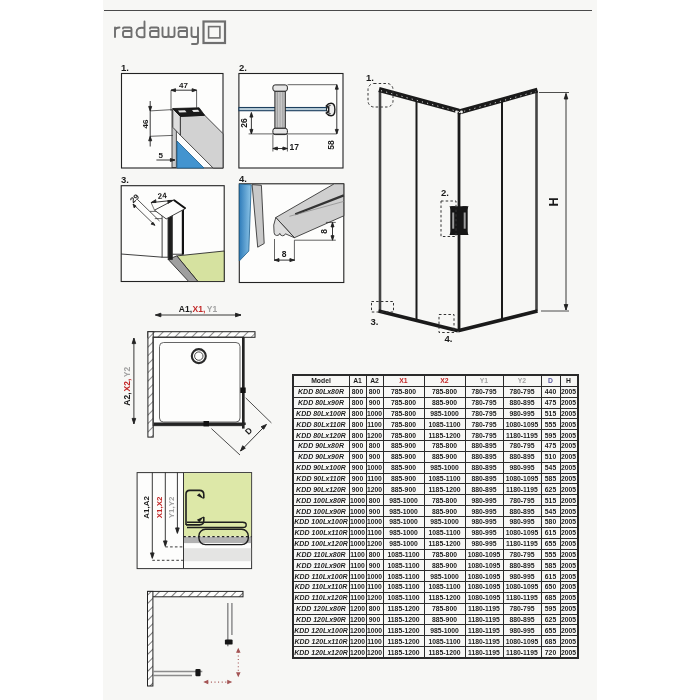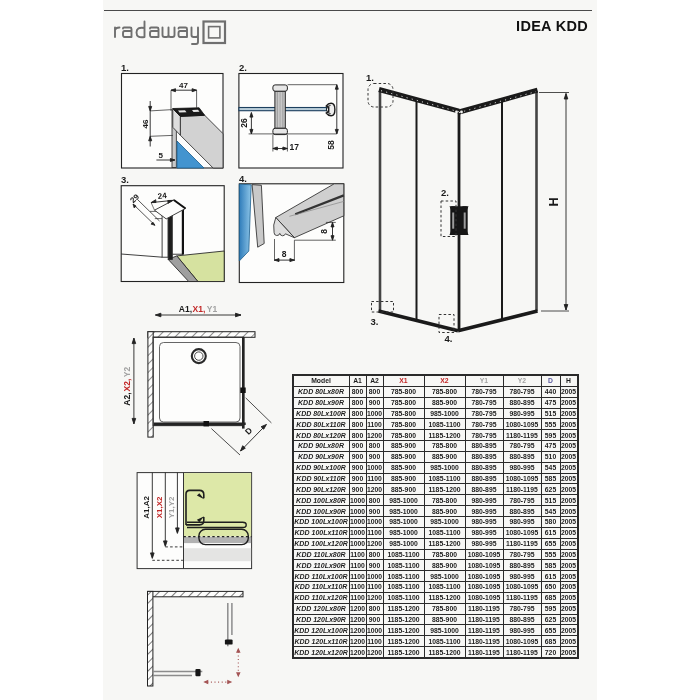--- a/index.html
+++ b/index.html
@@ -29,21 +29,20 @@
   <path d="M52.5,9.5 V17 q0,2 2,2 h2 q2,0 2,-2 V9.5 M58.5,9.5 V17 q0,2 2,2 h2 q2,0 2,-2 V9.5"></path>
   <path d="M68.5,10.5 q0,-1 1,-1 h6 q1.5,0 1.5,1.5 v8 M77,13 h-7 q-1.5,0 -1.5,2.5 v1 q0,2.5 1.5,2.5 h7"></path>
   <path d="M81.5,9.5 V17 q0,2 2,2 h2.5 q2,0 2,-2 V9.5 M88,9.5 V24 q0,2 -2,2 h-4"></path>
 </g>
 <g fill="none" stroke="#6f6f6f">
   <rect x="93.5" y="3.5" width="21.5" height="21.5" stroke-width="2.2"></rect>
   <rect x="98.6" y="8.6" width="11.3" height="11.3" stroke-width="1.6"></rect>
 </g>
 </svg>
 
-<div class="abs" style="left:450px;top:18px;width:138px;text-align:right;font-size:14.5px;font-weight:bold;color:#111;letter-spacing:0.3px;">IDEA KDD</div>
 
 <svg class="abs" style="left:114px;top:58px;" width="116" height="116" viewBox="0 0 116 116">
 
   <text x="7" y="13" font-size="9.5" font-weight="bold" fill="#1a1a1a">1.</text>
 
   <rect x="7.5" y="15.5" width="101.5" height="94.5" fill="#fdfdfc" stroke="#222" stroke-width="1.1"></rect>
   <g stroke="#222" fill="none" stroke-width="0.8">
 
     <rect x="58" y="52" width="4.3" height="57.5" fill="#c9c9c9"></rect>
 

